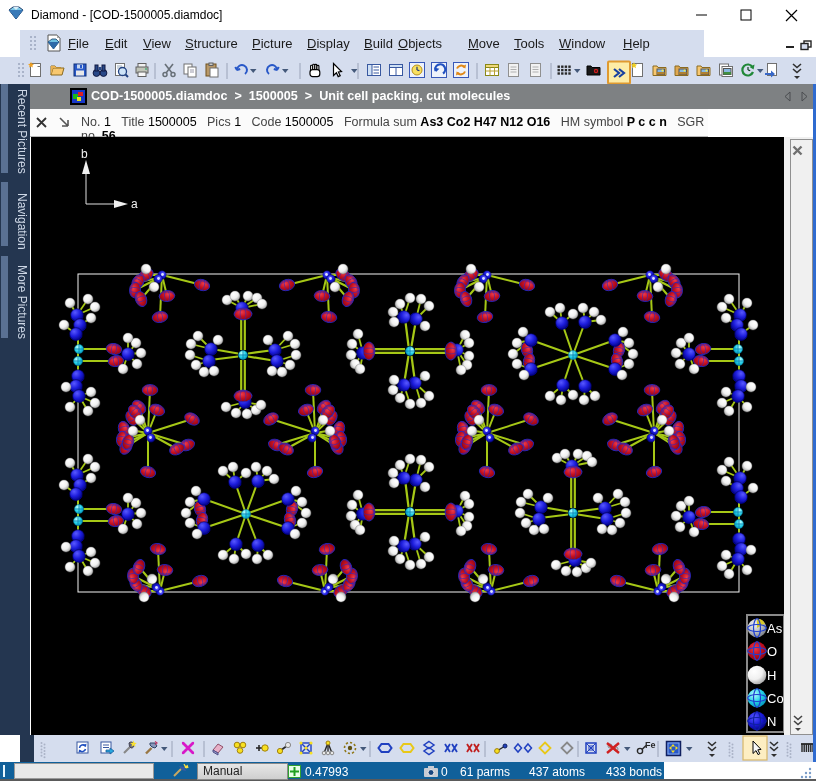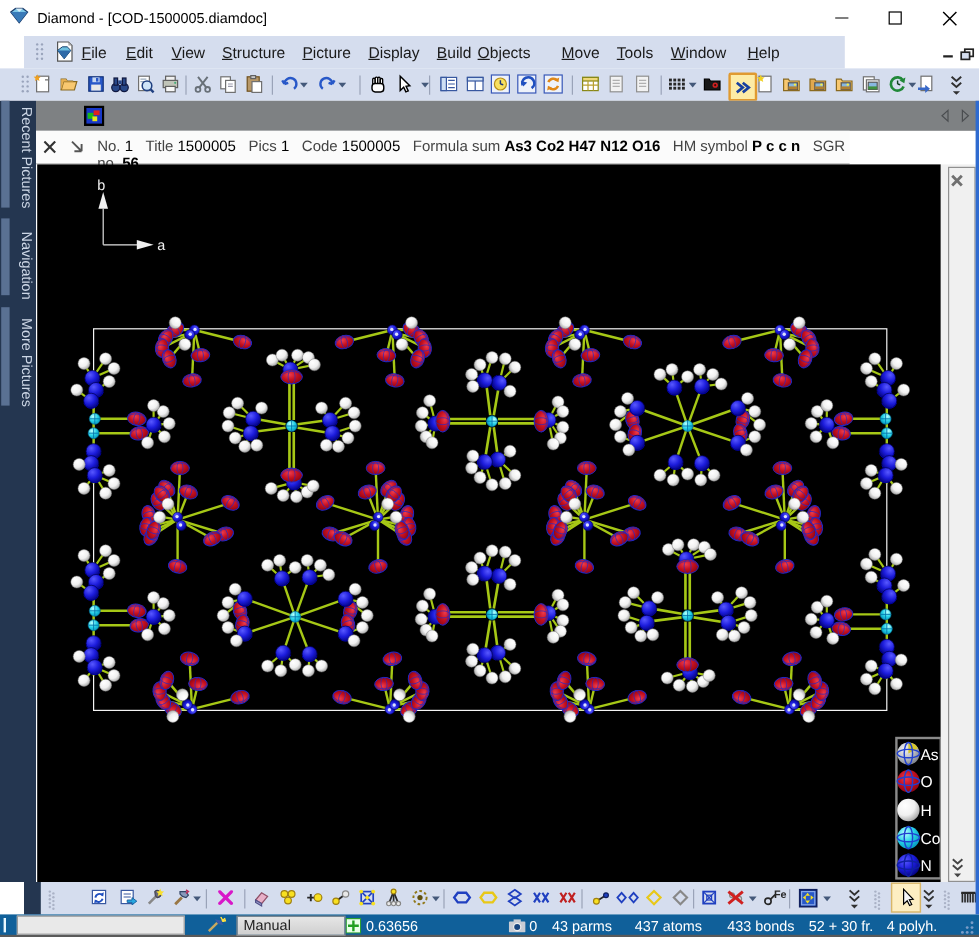--- a/index.html
+++ b/index.html
@@ -310,20 +310,21 @@
 </div>
 
 <div class="abs" style="left:30px;top:84px;width:786px;height:25px;background:#7e8183;">
   <svg class="abs" style="left:40px;top:4px" width="17" height="17" viewBox="0 0 17 17">
     <rect x="0" y="0" width="17" height="17" fill="#000"></rect>
     <rect x="2" y="2" width="13" height="13" fill="#1838c8"></rect>
     <rect x="3" y="6" width="5" height="5" fill="#18b818"></rect>
     <rect x="8" y="4" width="5" height="4" fill="#e02020"></rect>
     <rect x="7" y="9" width="4" height="4" fill="#e8e818"></rect>
   </svg>
+  <div class="abs" style="left:61px;top:5px;font-size:12.6px;font-weight:bold;color:#fff;">COD-1500005.diamdoc &nbsp;&gt;&nbsp; 1500005 &nbsp;&gt;&nbsp; Unit cell packing, cut molecules</div>
   <svg class="abs" style="left:752px;top:6px" width="30" height="13" viewBox="0 0 30 13">
     <path d="M8 2 L3 6.5 L8 11 Z" fill="none" stroke="#4a4d50" stroke-width="1"></path>
     <path d="M20 2 L25 6.5 L20 11 Z" fill="none" stroke="#4a4d50" stroke-width="1"></path>
   </svg>
 </div>
 
 <div class="abs" style="left:30px;top:109px;width:678px;height:27px;background:#fbfbfb;border-bottom:1px solid #b8b8b8;font-size:12.5px;">
   <svg class="abs" style="left:6px;top:8px" width="42" height="12" viewBox="0 0 42 12">
     <path d="M1 1 L10 10 M10 1 L1 10" stroke="#333" stroke-width="1.8"></path>
     <path d="M24 1 L32 9 M32 9 v-6 M32 9 h-6" stroke="#555" stroke-width="1.6" fill="none"></path>
@@ -903,43 +904,43 @@
         <line x1="14.0" y1="4" x2="14.0" y2="12" stroke="#282828" stroke-width="1.4"></line>
       </g>
       <g transform="translate(801,4)">
         <path d="M1,3 L5,6.5 L9,3" fill="none" stroke="#303030" stroke-width="1.6"></path>
         <path d="M1,8 L5,11.5 L9,8" fill="none" stroke="#303030" stroke-width="1.6"></path>
         <path d="M2,15 L8,15 L5,18 Z" fill="#303030"></path>
       </g>
     </svg>
 </div>
 
-<div class="abs" style="left:0;top:762px;width:816px;height:19px;background:#10609a;color:#fff;font-size:12px;">
+<div class="abs" style="left:0;top:762px;width:664px;height:19px;background:#10609a;color:#fff;font-size:12px;">
   <div class="abs" style="left:3px;top:3px;width:2px;height:12px;background:#e8f8ff;"></div>
     <div class="abs" style="left:0;top:17px;width:816px;height:2px;background:#5a5a5a;"></div>
   <div class="abs" style="left:14px;top:1px;width:138px;height:14px;background:#e9e9e9;border:1px solid #9a9a9a;"></div>
   <svg class="abs" style="left:172px;top:2px" width="18" height="15" viewBox="0 0 18 15">
     <path d="M2 12 L9 5" stroke="#caa860" stroke-width="2"></path>
     <path d="M7 2 l5 1 l2 4 l-4 -1 z" fill="#3858a8"></path>
     <path d="M13 2 l2 2 M15 1 l1 3 M12 0 l1 2" stroke="#ffe040" stroke-width="1.2"></path>
     <circle cx="14" cy="3" r="1.3" fill="#ffe040"></circle>
   </svg>
   <div class="abs" style="left:197px;top:1px;width:84px;height:15px;background:linear-gradient(#e6e6e6,#cfcfcf);border:1px solid #8a8a8a;color:#222;padding-left:5px;font-size:12px">Manual</div>
   <svg class="abs" style="left:288px;top:3px" width="13" height="13" viewBox="0 0 13 13">
     <rect x="0.5" y="0.5" width="12" height="12" fill="#e8ffe8" stroke="#30a030"></rect>
     <path d="M6.5 2 v9 M2 6.5 h9" stroke="#20a020" stroke-width="2"></path>
   </svg>
-  <div class="abs" style="left:305px;top:3px">0.63656</div>
+  <div class="abs" style="left:305px;top:3px">0.47993</div>
   <svg class="abs" style="left:424px;top:4px" width="14" height="11" viewBox="0 0 14 11">
     <rect x="0" y="2" width="14" height="9" rx="1" fill="#c8ccd4"></rect>
     <rect x="4" y="0" width="6" height="3" fill="#c8ccd4"></rect>
     <circle cx="7" cy="6.5" r="3" fill="#17457f" stroke="#eee" stroke-width="1"></circle>
   </svg>
   <div class="abs" style="left:441px;top:3px">0</div>
-  <div class="abs" style="left:460px;top:3px">43 parms</div>
+  <div class="abs" style="left:460px;top:3px">61 parms</div>
   <div class="abs" style="left:529px;top:3px">437 atoms</div>
   <div class="abs" style="left:606px;top:3px">433 bonds</div>
   <div class="abs" style="left:674px;top:3px">52 + 30 fr.</div>
   <div class="abs" style="left:739px;top:3px">4 polyh.</div>
   <svg class="abs" style="left:800px;top:5px" width="13" height="13" viewBox="0 0 13 13">
     <g fill="#7a9cc8">
         <circle cx="10" cy="2" r="1.2"></circle>
         <circle cx="10" cy="6" r="1.2"></circle>
         <circle cx="10" cy="10" r="1.2"></circle>
         <circle cx="6" cy="6" r="1.2"></circle>

